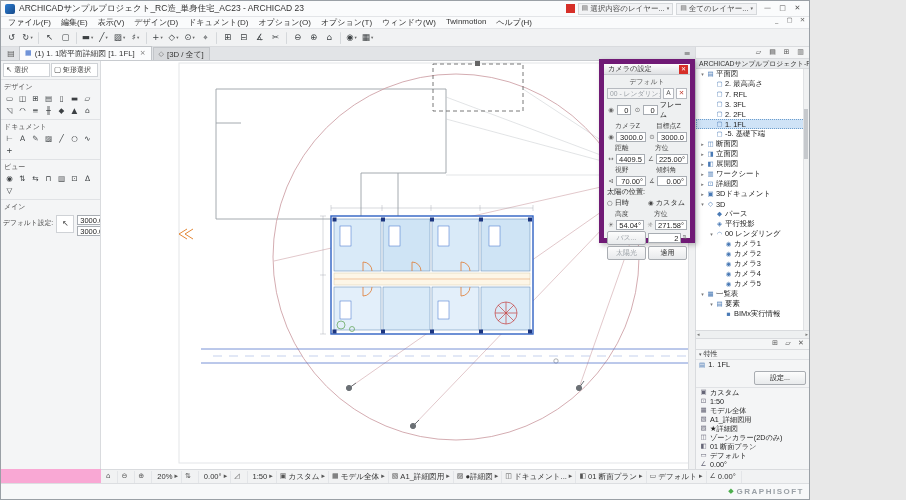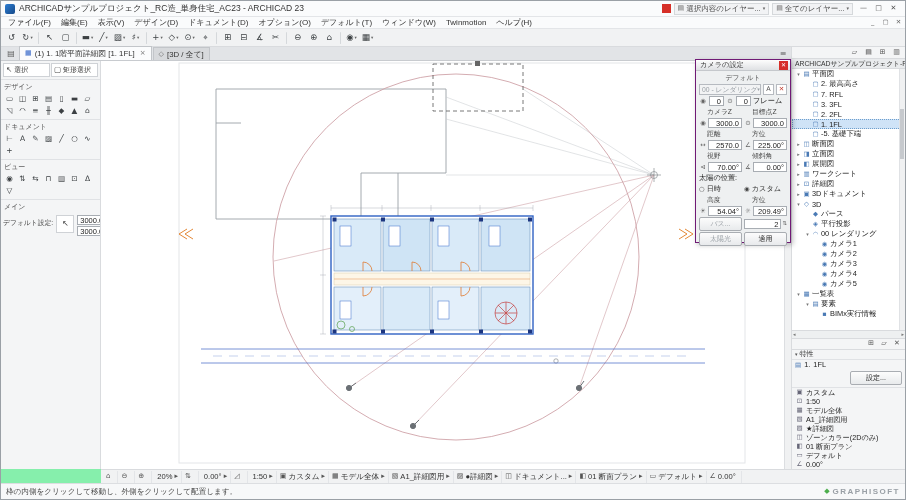--- a/index.html
+++ b/index.html
@@ -1,31 +1,31 @@
 <!DOCTYPE html>
 <html><head>
 <meta charset="utf-8">
 <style>
 *{margin:0;padding:0;box-sizing:border-box}
 html,body{width:906px;height:500px;overflow:hidden;background:#e8e8e8;font-family:"Liberation Sans","DejaVu Sans",sans-serif;color:#222}
 .gi{font-family:"DejaVu Sans",sans-serif;line-height:1}
-#app{position:relative;width:906px;height:500px;background:#86efac;border:1px solid #9aa0a6}
+#app{position:relative;width:810px;height:500px;background:#f9a8d4;border:1px solid #9aa0a6}
 
 #titlebar{position:absolute;left:0;top:0;right:0;height:16px;background:#fafbfc;display:flex;align-items:center;padding:0 4px;gap:4px;border-bottom:1px solid #e3e5e8}
 #app-icon{width:10px;height:10px;background:linear-gradient(135deg,#2d7dd2,#164a8a);border-radius:2px;flex:none}
 #title-text{font-size:8.5px;color:#333;white-space:nowrap;overflow:hidden}
 #tb-right{margin-left:auto;display:flex;align-items:center;gap:3px}
 .badge{width:9px;height:9px;background:#d62f28;flex:none}
 .tb-group{display:flex;align-items:center;gap:2px;border:1px solid #d5d8db;background:#f2f3f5;padding:0 3px;height:12px;font-size:7.5px;color:#444;white-space:nowrap}
 .g-ico{font-size:7px;color:#777}
 .caret{font-size:5px;color:#666}
 .winctl{display:flex}
 .winctl span{width:15px;height:12px;font-size:7px;color:#555;display:flex;align-items:center;justify-content:center}
 
-#menubar{position:absolute;left:0;top:16px;right:0;height:12px;background:#fafbfc;display:flex;align-items:center;font-size:8px;color:#333;border-bottom:1px solid #e3e5e8;padding-left:2px}
+#menubar{position:absolute;left:0;top:16px;right:0;height:12px;background:#fafbfc;display:flex;align-items:flex-start;font-size:8px;color:#333;border-bottom:1px solid #e3e5e8;padding-left:2px}
 #menubar .mi{padding:0 5px;white-space:nowrap}
 #menu-right{margin-left:auto;display:flex}
 #menu-right span{width:13px;text-align:center;font-size:6.5px;color:#666}
 
 #toolbar{position:absolute;left:0;top:28px;right:0;height:18px;background:#f1f2f3;border-bottom:1px solid #d9dbde;display:flex;align-items:center;padding:0 3px;gap:1px}
 .tb-i{position:relative;min-width:15px;height:14px;display:flex;align-items:center;justify-content:center;font-size:8.5px;color:#3c4043;border:1px solid transparent;border-radius:2px}
 .tb-i.has-dd::after{content:"▾";font-size:4.5px;color:#666;margin-left:1px}
 .tb-i.sep{min-width:1px;width:1px;height:12px;background:#d5d8db;margin:0 2px;border:0}
 
 #tabrow{position:absolute;left:0;top:46px;right:114px;height:14px;background:#e2e4e7;border-bottom:1px solid #c8cbcf;display:flex;align-items:flex-end;padding-left:2px}
@@ -45,21 +45,21 @@
 .main-row{display:flex;gap:3px;padding:2px;align-items:flex-start}
 .dft-lab{font-size:6.8px;color:#444;padding-top:3px;white-space:nowrap}
 .dft-btn{width:18px;height:18px;border:1px solid #cfd2d6;background:#fff;display:flex;align-items:center;justify-content:center;font-size:8px;color:#444;flex:none}
 .dft-fields{display:flex;flex-direction:column;gap:1px;flex:1}
 .field{background:#fff;border:1px solid #a8adb3;font-size:7.5px;text-align:right;padding:0 2px;height:10px;line-height:9px;color:#222}
 
 #canvas{position:absolute;left:100px;top:60px;right:114px;bottom:30px;background:#fff;overflow:hidden}
 #vscroll{position:absolute;right:0;top:0;bottom:0;width:7px;background:#f0f1f2;border-left:1px solid #dcdee1}
 #vthumb{position:absolute;right:1px;top:90px;width:5px;height:60px;background:#c6c9cd;border-radius:2px}
 
-#palette{position:absolute;right:114px;top:58px;width:96px;height:184px;background:#eef0f1;border:1px solid #701a75;box-shadow:2px 2px 5px rgba(0,0,0,.25);font-size:7.2px;z-index:5}
+#palette{position:absolute;right:114px;top:58px;width:96px;height:184px;background:#eef0f1;border:5px solid #701a75;box-shadow:2px 2px 5px rgba(0,0,0,.25);font-size:7.2px;z-index:5}
 .pal-head{height:11px;background:linear-gradient(#fdfdfd,#dfe1e4);border-bottom:1px solid #c5c8cc;display:flex;align-items:center;padding:0 2px 0 4px;font-size:7.2px;color:#333}
 .pal-close{margin-left:auto;width:9px;height:9px;background:#d62f28;color:#fff;font-size:6px;display:flex;align-items:center;justify-content:center}
 .pal-body{padding:2px 3px;display:flex;flex-direction:column;gap:1px}
 .p-center{color:#555;text-align:center;font-size:6.8px}
 .prow{display:flex;align-items:center;gap:2px}
 .dropdown{flex:1;display:flex;align-items:center;background:#f2f3f4;border:1px solid #b6bac0;color:#9aa0a6;height:11px;padding:0 2px;font-size:6.8px;white-space:nowrap;overflow:hidden}
 .dd-car{margin-left:auto;font-size:5px;color:#9aa0a6}
 .mini-btn{width:11px;height:11px;border:1px solid #b6bac0;background:#fff;display:flex;align-items:center;justify-content:center;font-size:6.5px;color:#555;flex:none}
 .p2{display:grid;grid-template-columns:1fr 1fr;gap:2px}
 .p-cell{display:flex;flex-direction:column;gap:1px}
@@ -129,21 +129,21 @@
         <span class="gi">—</span>
         <span class="gi">□</span>
         <span class="gi">✕</span>
       </div>
     </div>
   </div>
 
   <div id="menubar">
     <span style="display:contents">
       
-    <span class="mi">ファイル(F)</span><span class="mi">編集(E)</span><span class="mi">表示(V)</span><span class="mi">デザイン(D)</span><span class="mi">ドキュメント(D)</span><span class="mi">オプション(O)</span><span class="mi">デフォルト(T)</span><span class="mi">ウィンドウ(W)</span><span class="mi">Twinmotion</span><span class="mi">ヘルプ(H)</span></span>
+    <span class="mi">ファイル(F)</span><span class="mi">編集(E)</span><span class="mi">表示(V)</span><span class="mi">デザイン(D)</span><span class="mi">ドキュメント(D)</span><span class="mi">オプション(O)</span><span class="mi">オプション(T)</span><span class="mi">ウィンドウ(W)</span><span class="mi">Twinmotion</span><span class="mi">ヘルプ(H)</span></span>
     <div id="menu-right">
       <span class="gi">_</span>
       <span class="gi">▢</span>
       <span class="gi">✕</span>
     </div>
   </div>
 
   <div id="toolbar">
 
       <div class="tb-i">
@@ -494,21 +494,21 @@
               <span class="p-ico gi">⊙</span>
               <div class="field">3000.0</div>
             </div>
         </div>
       </div>
       <div class="p2">
         <div class="p-cell">
           <div class="p-lab">距離</div>
           <div class="fieldrow">
               <span class="p-ico gi">↔</span>
-              <div class="field">2570.0</div>
+              <div class="field">4409.5</div>
             </div>
         </div>
         <div class="p-cell">
           <div class="p-lab">方位</div>
           <div class="fieldrow">
               <span class="p-ico gi">∠</span>
               <div class="field">225.00°</div>
             </div>
         </div>
       </div>
@@ -544,21 +544,21 @@
           <div class="p-lab">高度</div>
           <div class="fieldrow">
               <span class="p-ico gi">☀</span>
               <div class="field">54.04°</div>
             </div>
         </div>
         <div class="p-cell">
           <div class="p-lab">方位</div>
           <div class="fieldrow">
               <span class="p-ico gi">☼</span>
-              <div class="field">209.49°</div>
+              <div class="field">271.58°</div>
             </div>
         </div>
       </div>
       <div class="p2">
         <div class="btn dis">パス...</div>
         <div class="fieldrow">
           <div class="field">2</div>
           <span class="spin gi">⇅</span>
         </div>
       </div>
@@ -908,20 +908,19 @@
       </div>
 
       <div class="bb-item">
         <span class="gi">∠</span>
         <span>0.00°</span>
         <span class="bb-car gi"></span>
       </div>
     </div>
 
   <div id="statusbar">
-    <span>枠の内側をクリックして移動し、外側をクリックして配置します。</span>
     <div id="brand">
       <span class="gi">◆</span>
       <span>GRAPHISOFT</span>
     </div>
   </div>
 
 </div>
 
 </body></html>

